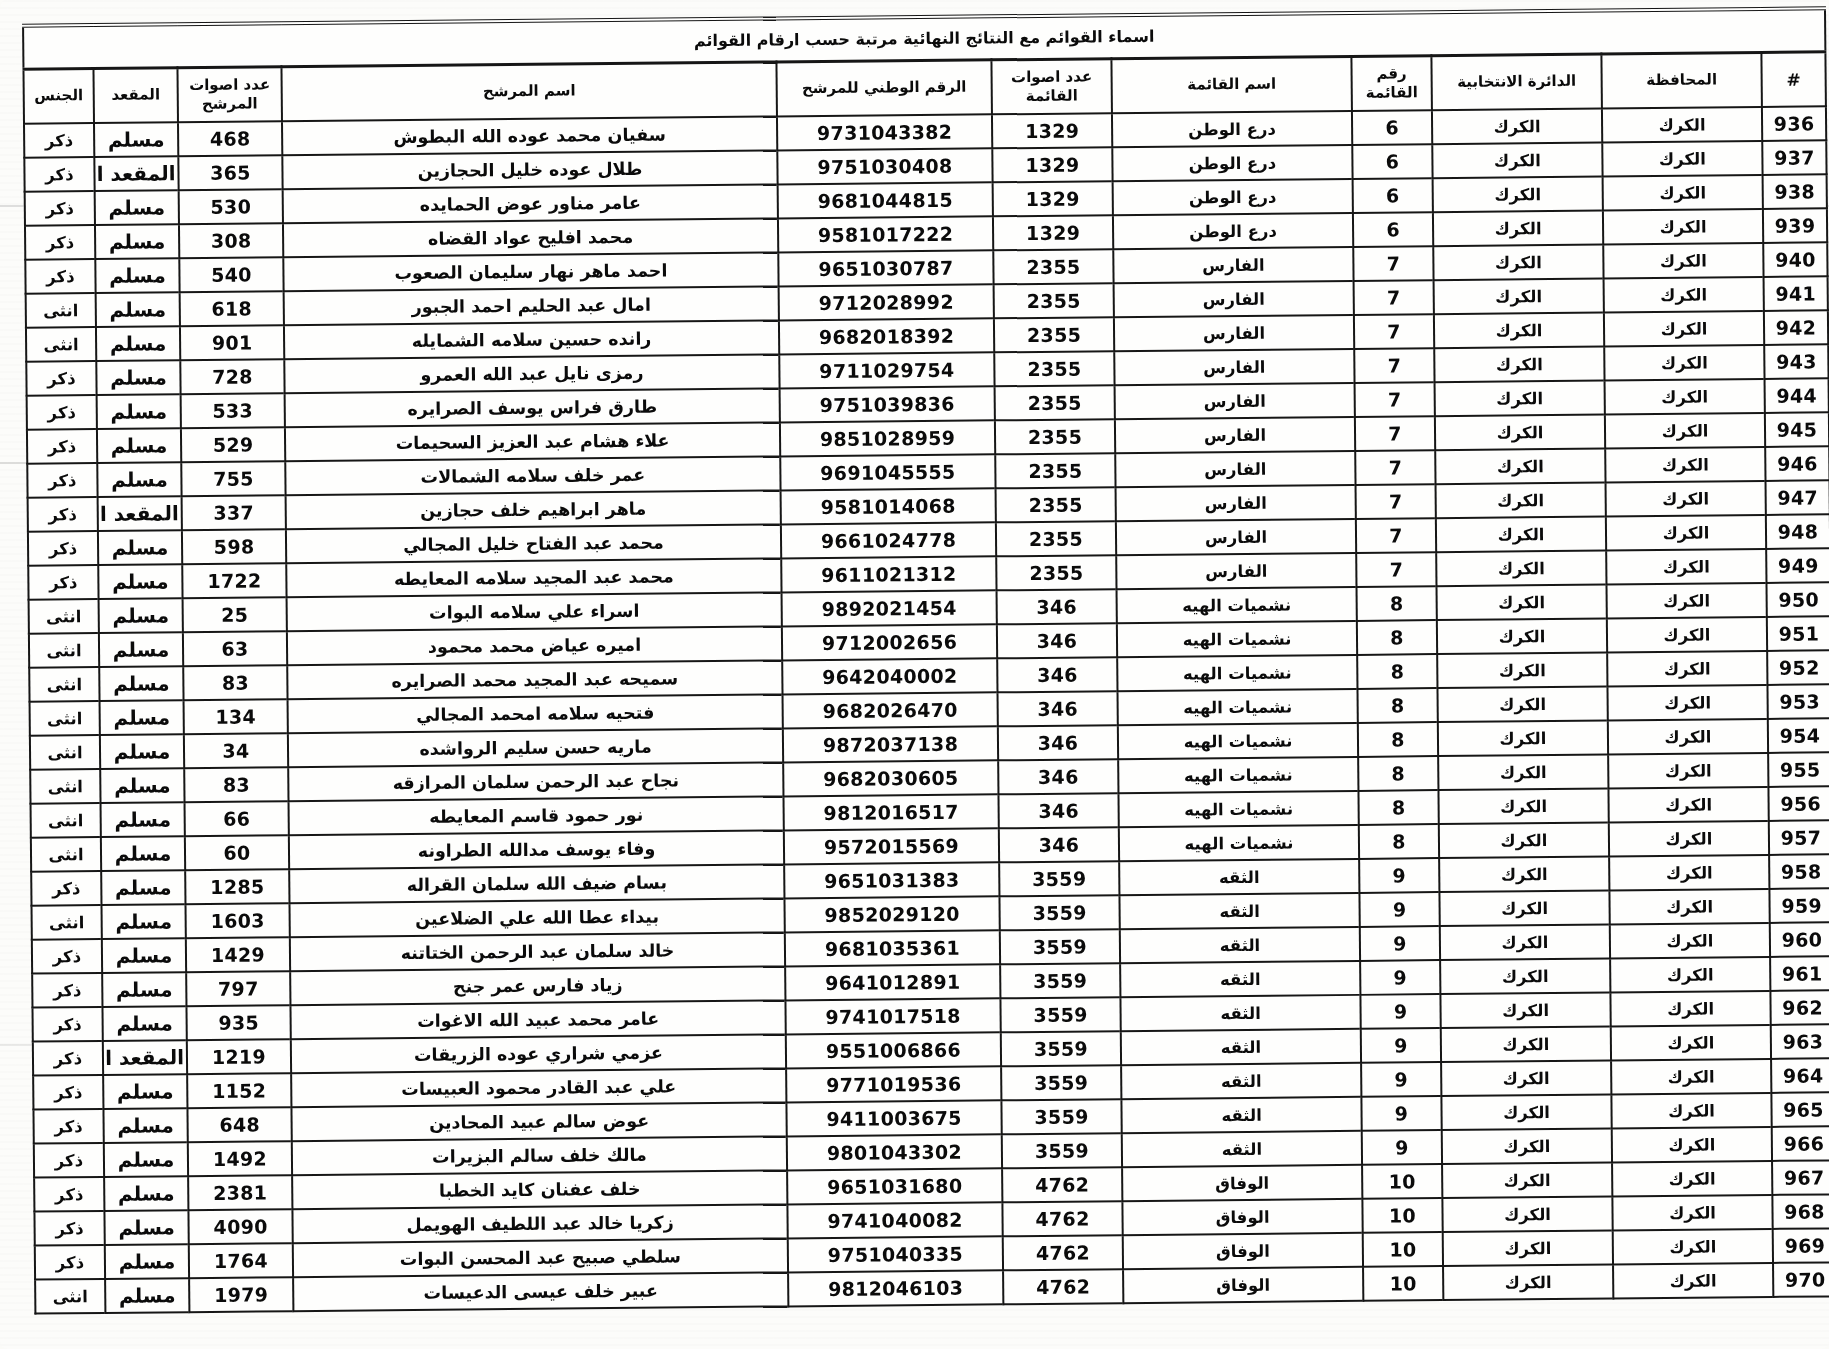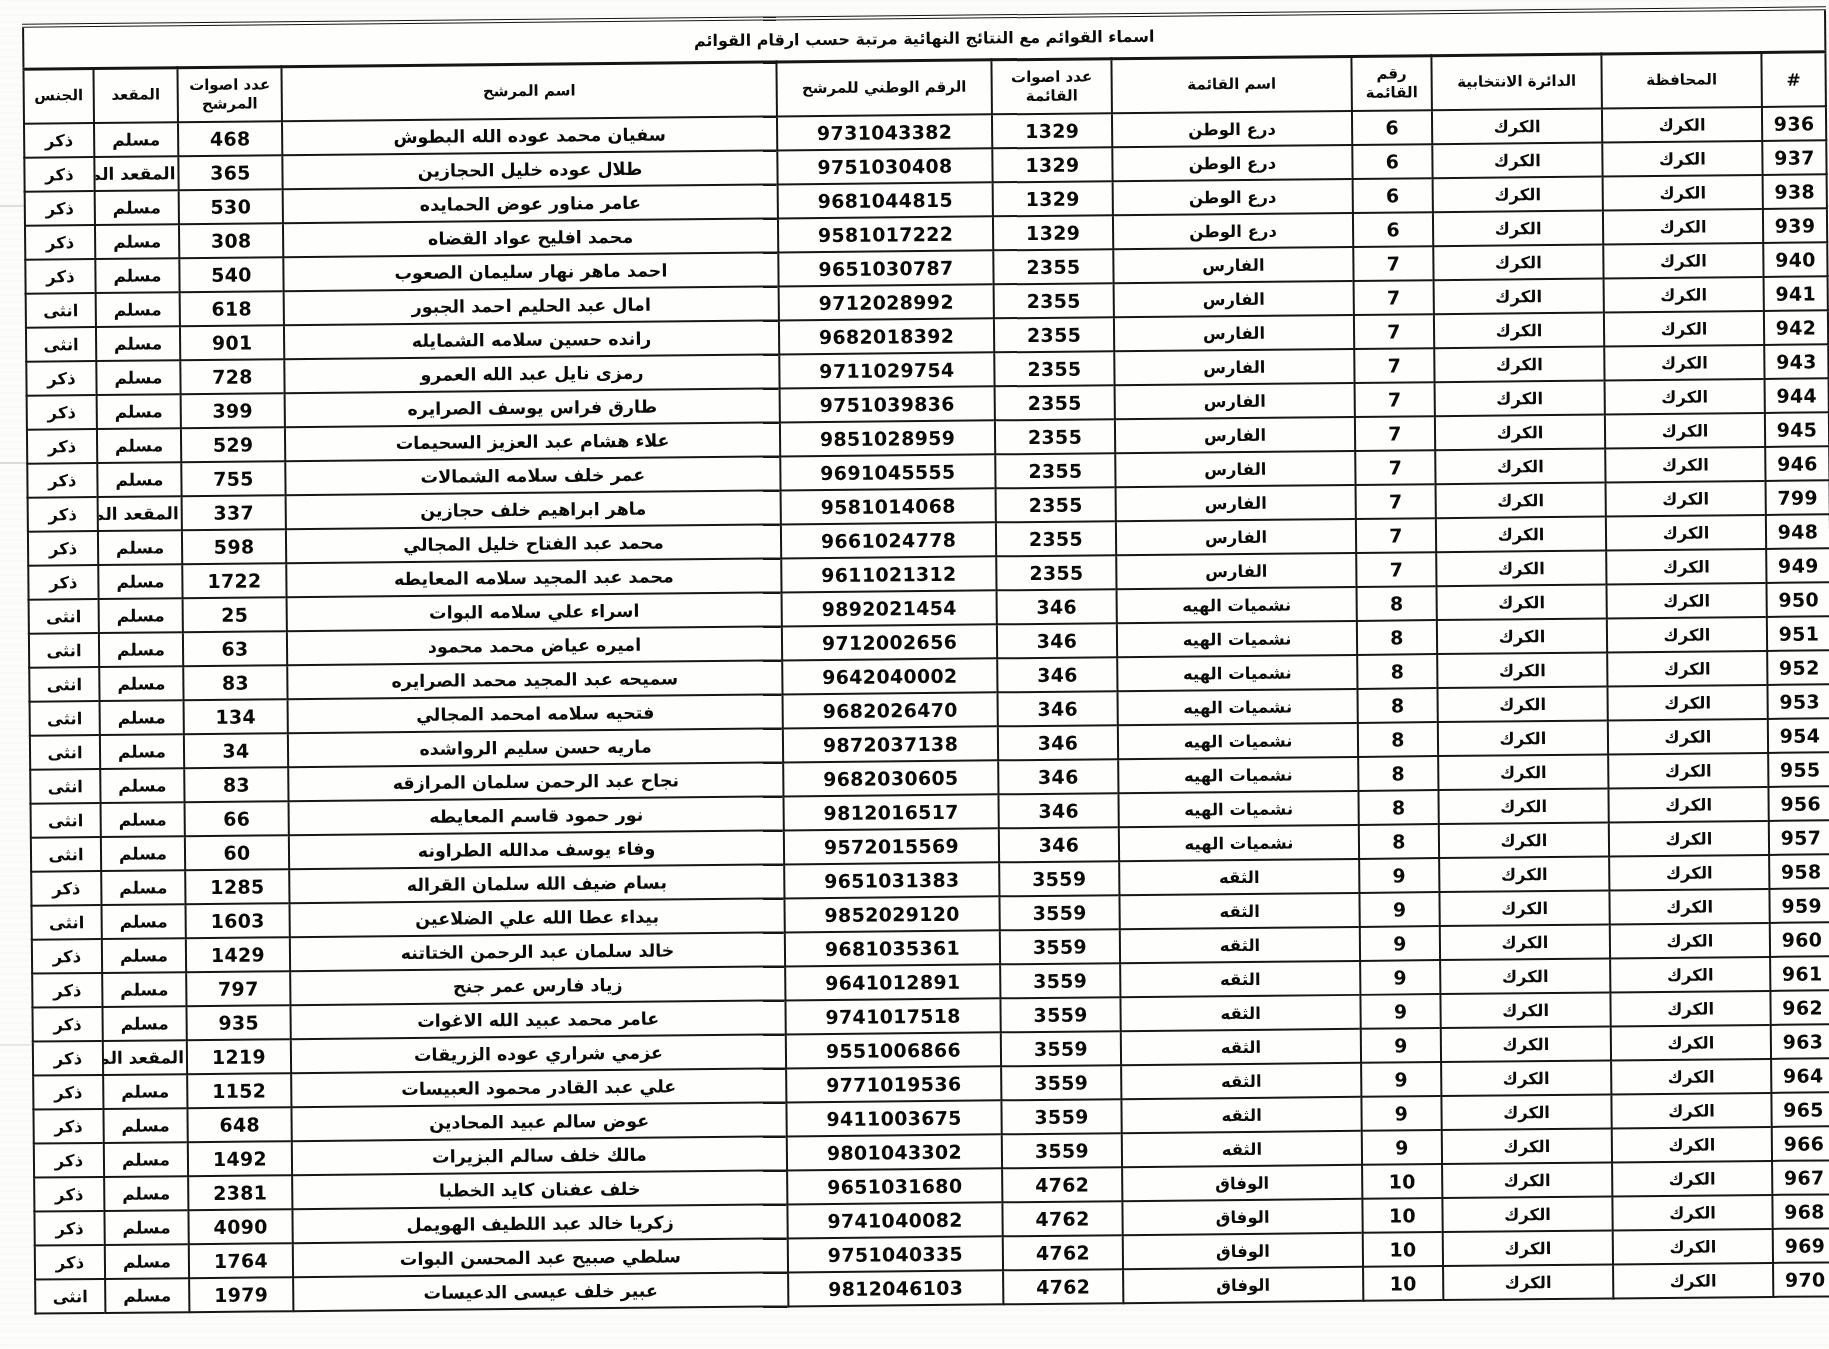--- a/index.html
+++ b/index.html
@@ -73,21 +73,21 @@
   .col-seat{width:84px;}
   .col-gender{width:70px;}
   td.col-idx, td.col-list_no, td.col-list_votes, td.col-national_id, td.col-cand_votes{
     font-size:19px;
     letter-spacing:0.3px;
     font-family:"DejaVu Sans", sans-serif;
   }
   td.col-candidate{font-size:17.5px;}
   td.col-governorate, td.col-district, td.col-list_name, td.col-gender{font-size:16.5px;}
   td.col-seat{
-    font-size:17px;
+    font-size:20px;
     white-space:nowrap;
   }
   thead th.col-idx{font-size:17px;}
 </style>
 </head>
 <body>
 
 <div class="sheet">
   <div class="artifact" style="top:205px;"></div>
   <div class="artifact" style="top:462px;"></div>
@@ -233,21 +233,21 @@
           </tr>
           <tr>
             <td class="col-idx">944</td>
             <td class="col-governorate">الكرك</td>
             <td class="col-district">الكرك</td>
             <td class="col-list_no">7</td>
             <td class="col-list_name">الفارس</td>
             <td class="col-list_votes">2355</td>
             <td class="col-national_id">9751039836</td>
             <td class="col-candidate">طارق فراس يوسف الصرايره</td>
-            <td class="col-cand_votes">399</td>
+            <td class="col-cand_votes">533</td>
             <td class="col-seat">مسلم</td>
             <td class="col-gender">ذكر</td>
           </tr>
           <tr>
             <td class="col-idx">945</td>
             <td class="col-governorate">الكرك</td>
             <td class="col-district">الكرك</td>
             <td class="col-list_no">7</td>
             <td class="col-list_name">الفارس</td>
             <td class="col-list_votes">2355</td>
@@ -264,21 +264,21 @@
             <td class="col-list_no">7</td>
             <td class="col-list_name">الفارس</td>
             <td class="col-list_votes">2355</td>
             <td class="col-national_id">9691045555</td>
             <td class="col-candidate">عمر خلف سلامه الشمالات</td>
             <td class="col-cand_votes">755</td>
             <td class="col-seat">مسلم</td>
             <td class="col-gender">ذكر</td>
           </tr>
           <tr>
-            <td class="col-idx">799</td>
+            <td class="col-idx">947</td>
             <td class="col-governorate">الكرك</td>
             <td class="col-district">الكرك</td>
             <td class="col-list_no">7</td>
             <td class="col-list_name">الفارس</td>
             <td class="col-list_votes">2355</td>
             <td class="col-national_id">9581014068</td>
             <td class="col-candidate">ماهر ابراهيم خلف حجازين</td>
             <td class="col-cand_votes">337</td>
             <td class="col-seat">المقعد المس</td>
             <td class="col-gender">ذكر</td>

